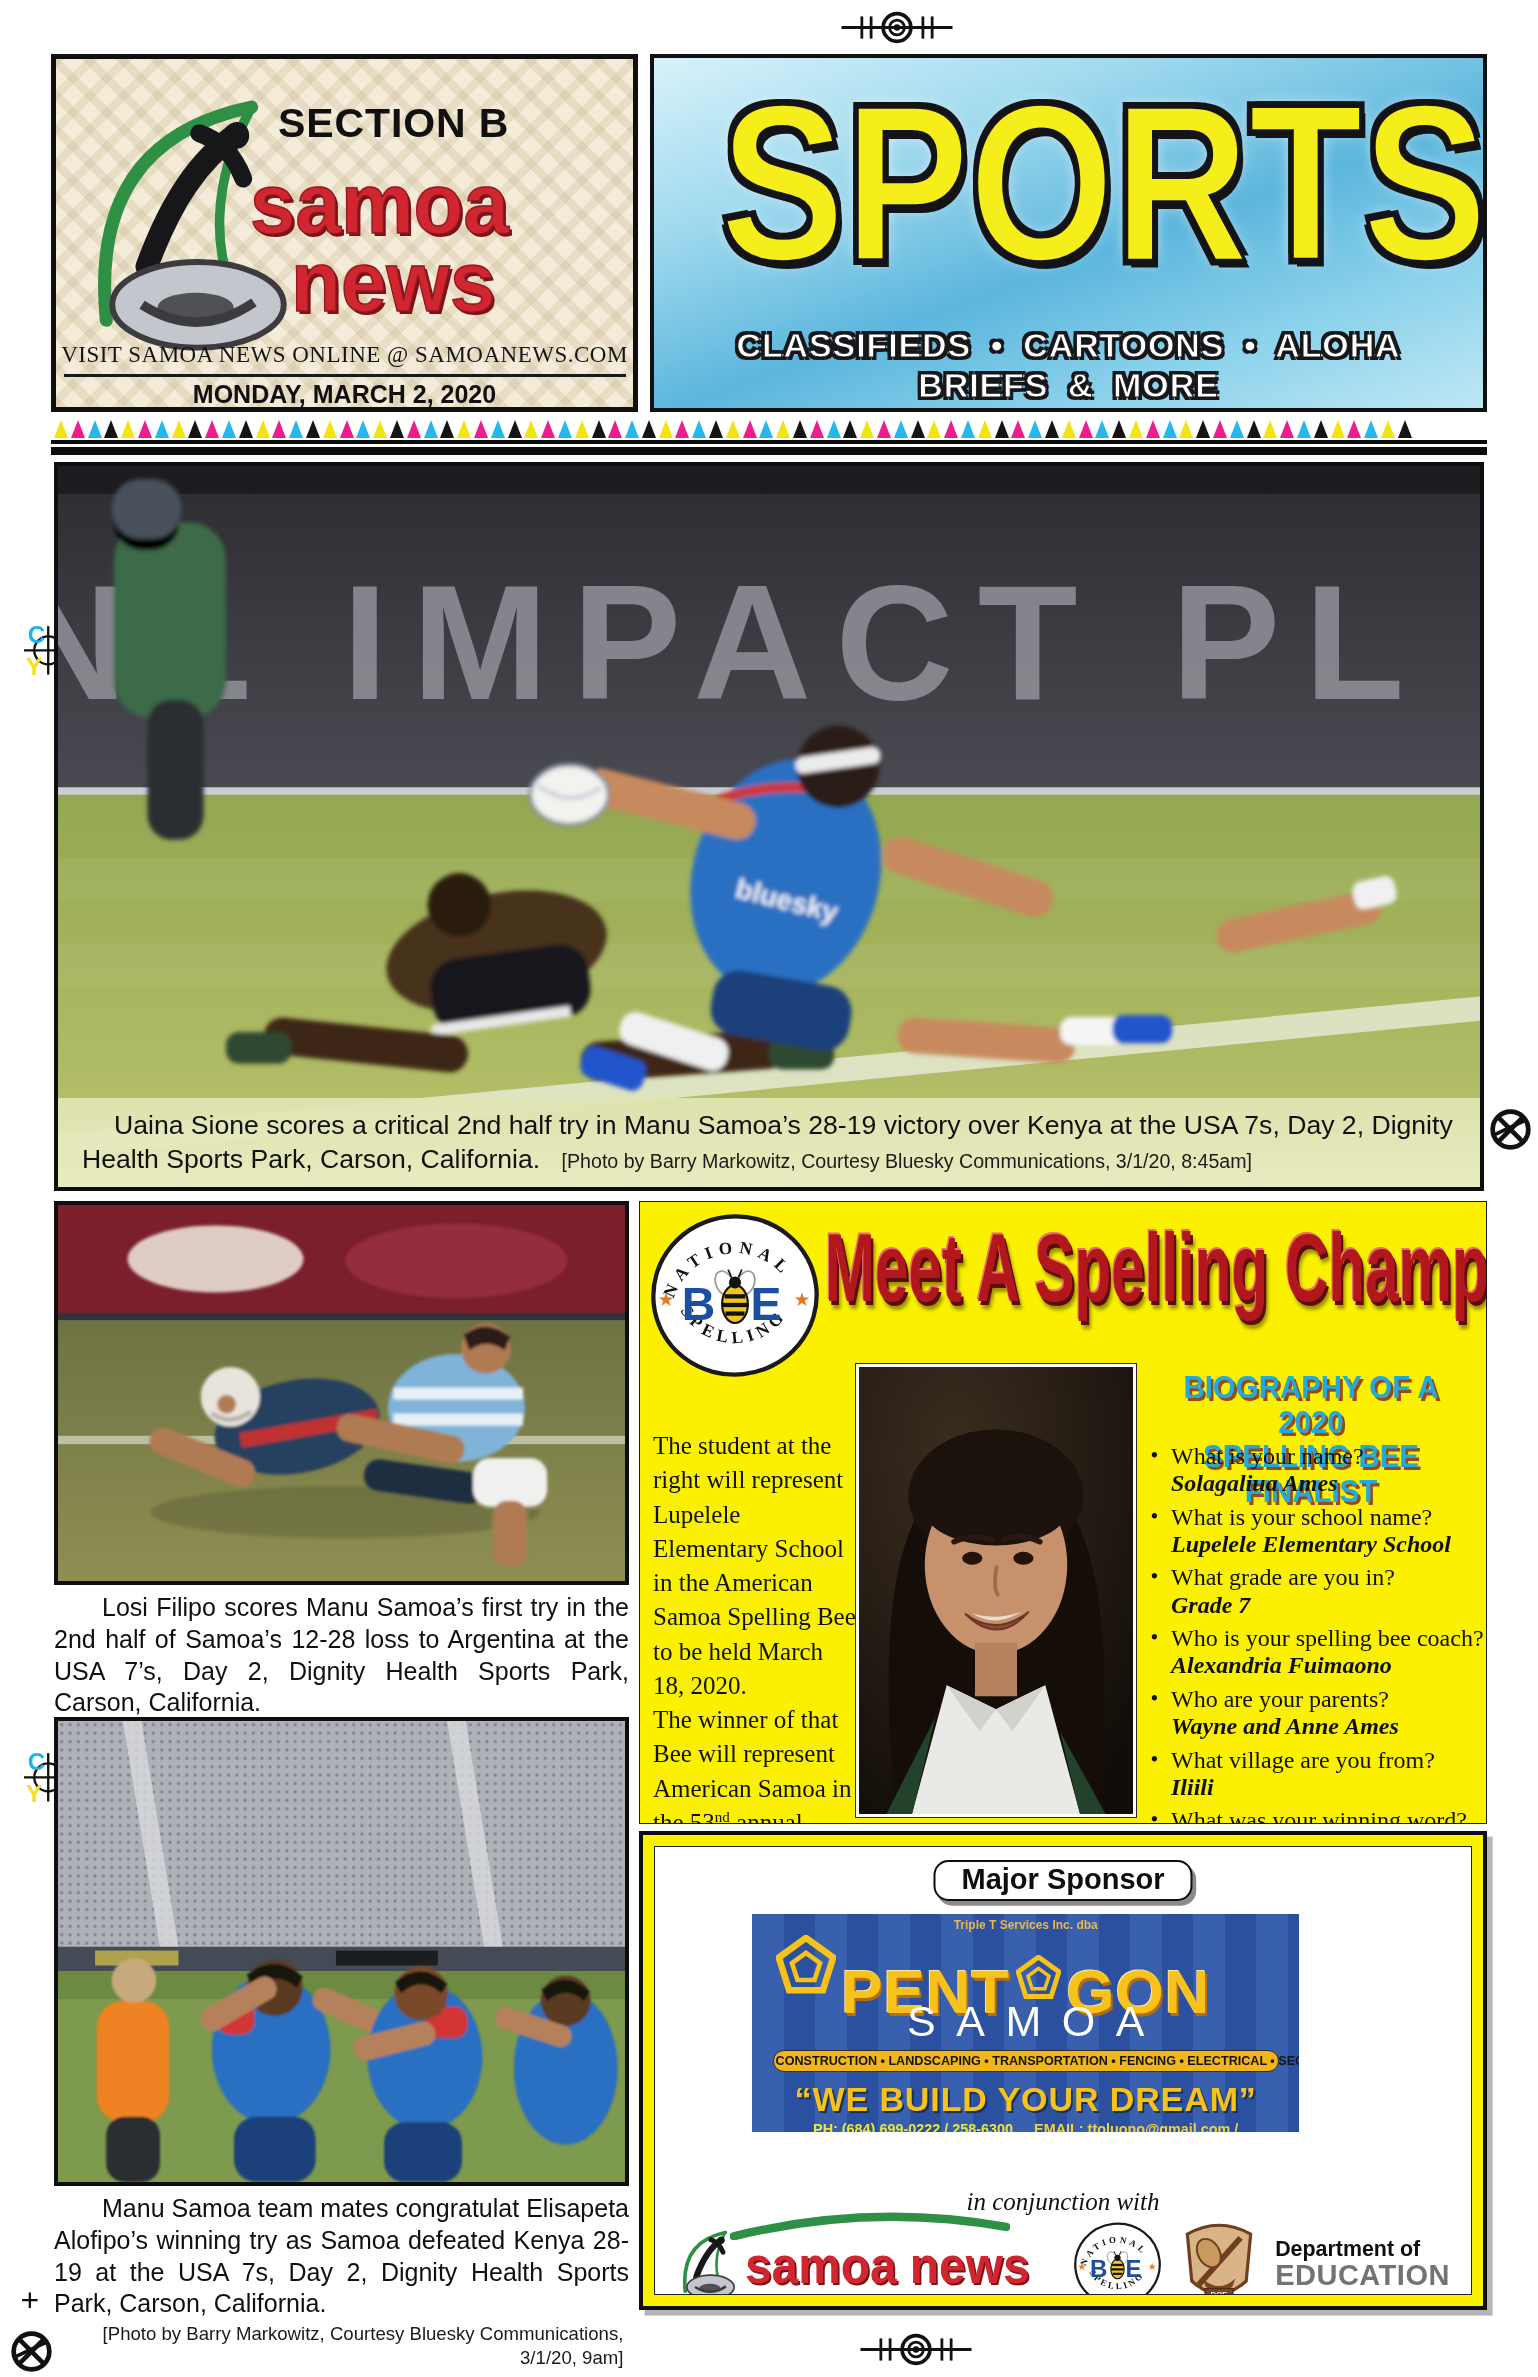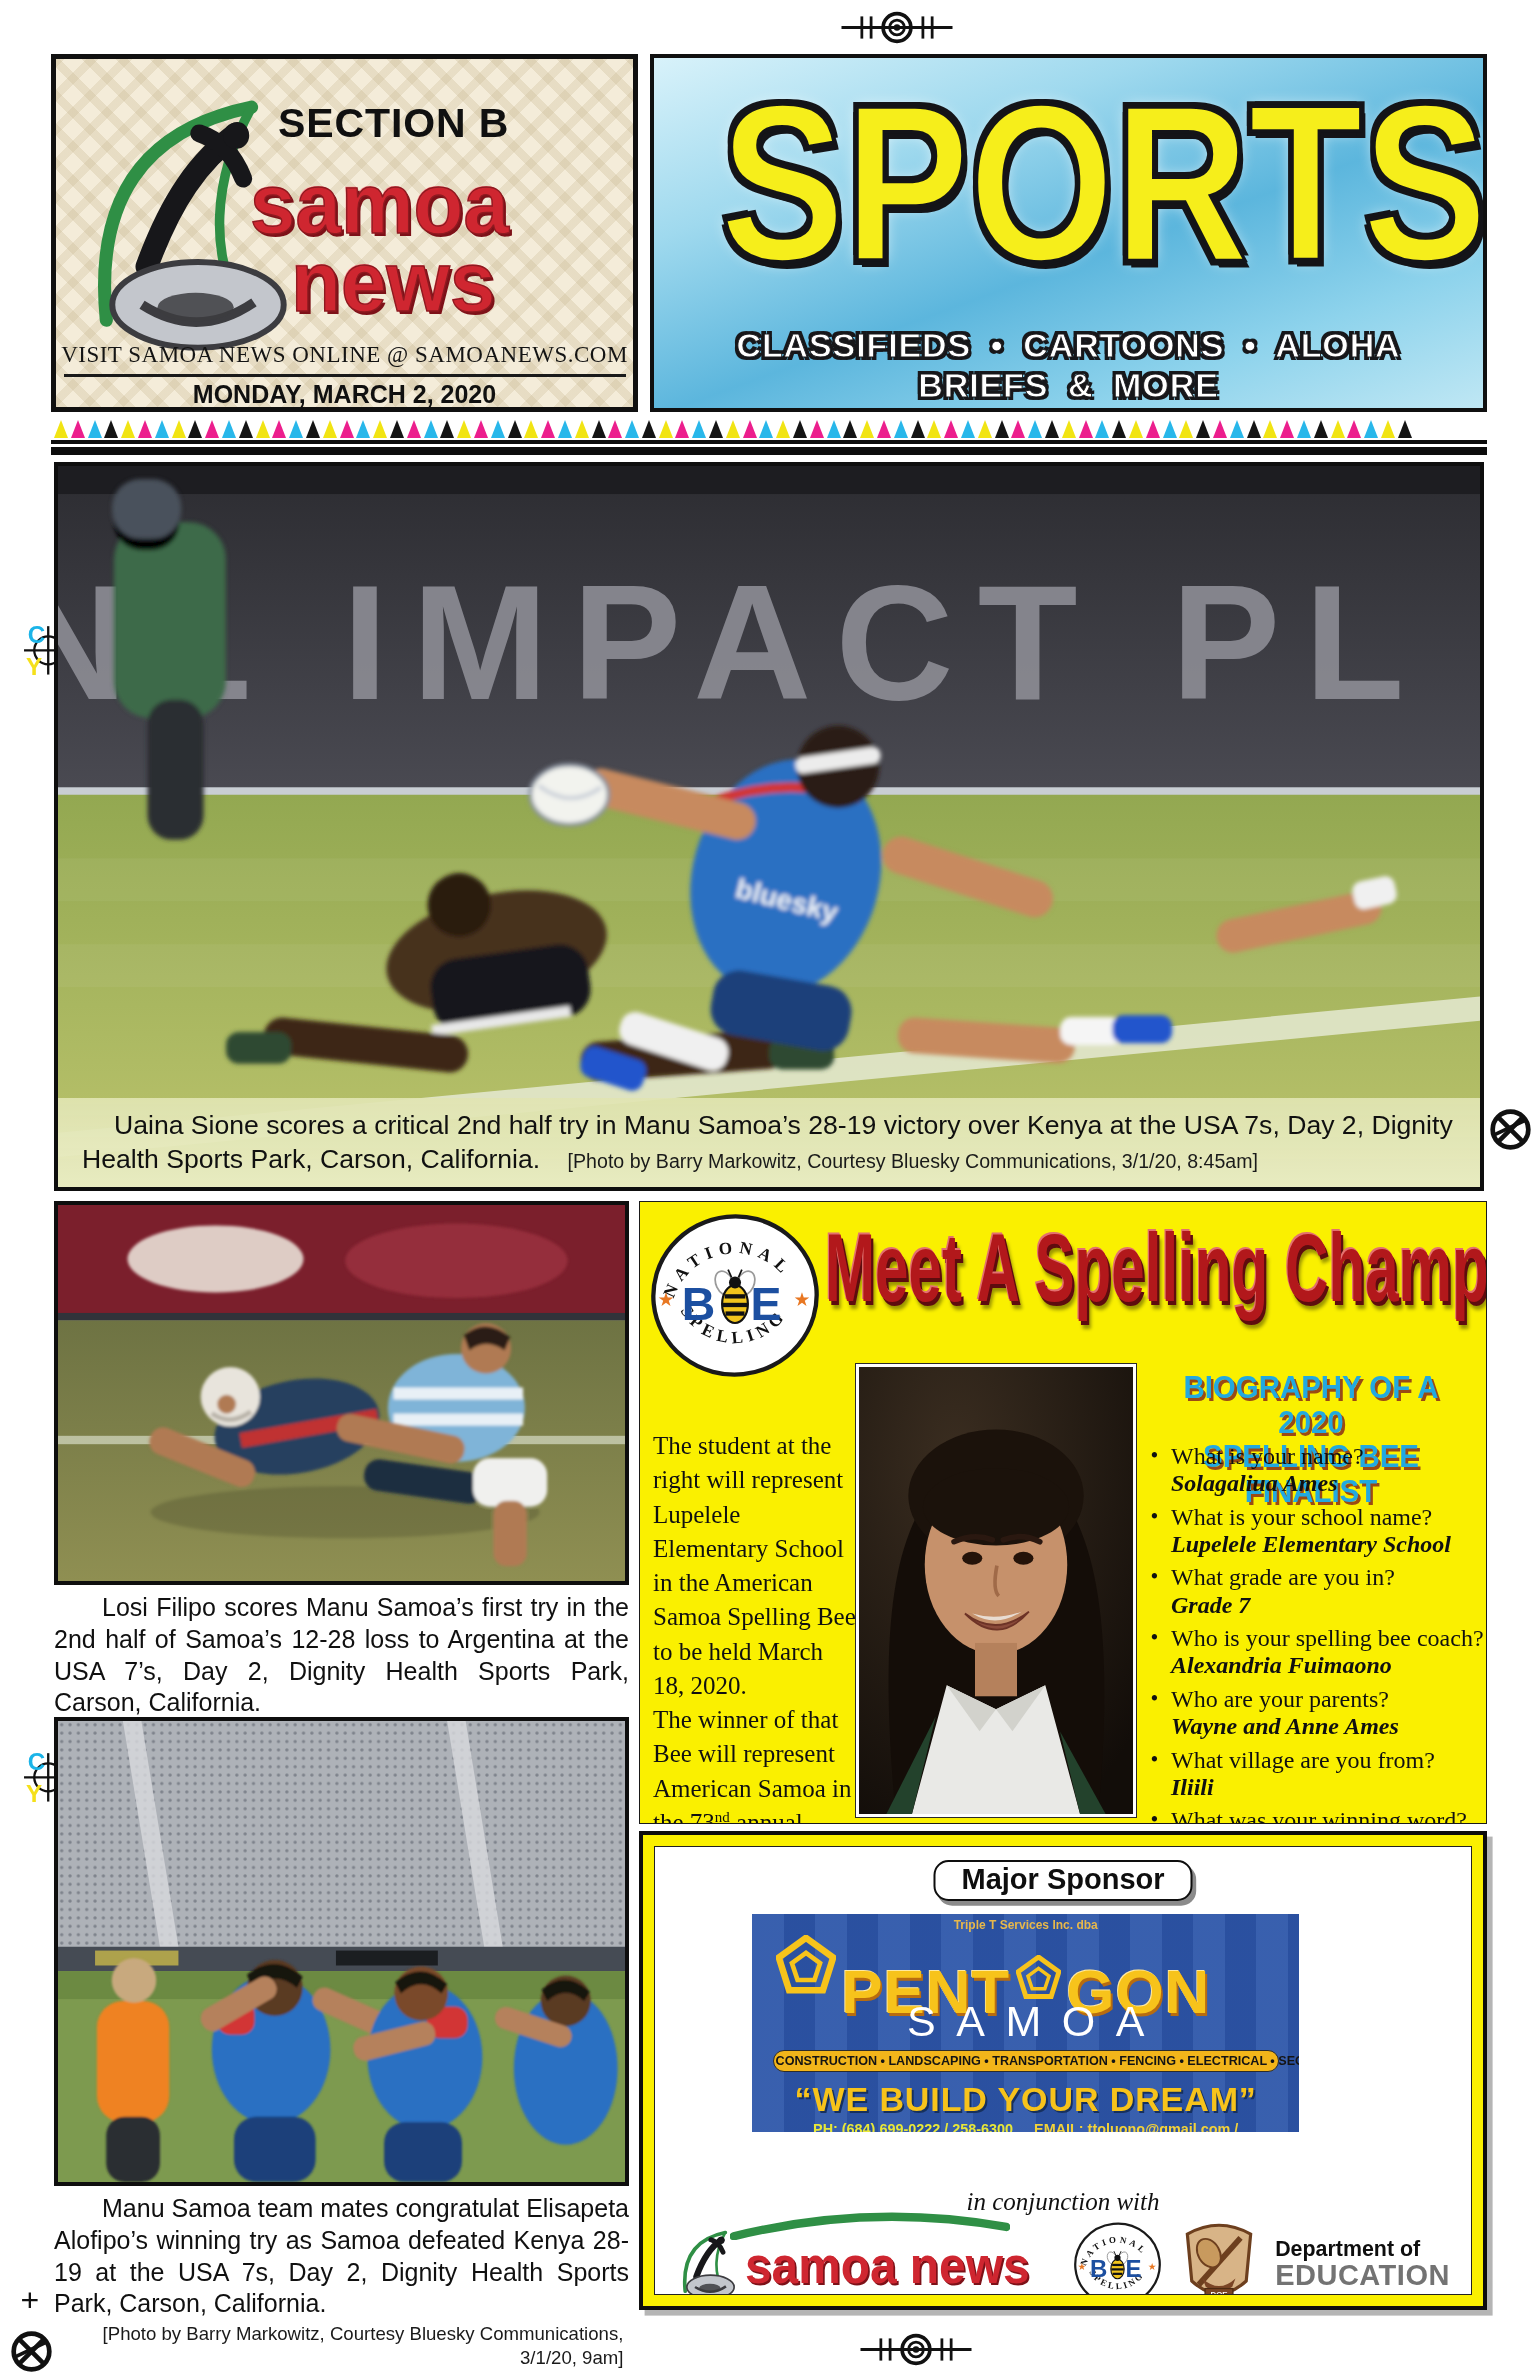--- a/index.html
+++ b/index.html
@@ -53,21 +53,21 @@
   .rule-b{position:absolute;left:51px;width:1436px;height:8.4px;background:#0c0c0c;}
 
   
   .photo-box{position:absolute;border:4.7px solid #0e0e0e;overflow:hidden;background:#777;}
   .photo-box svg{display:block;width:100%;height:100%;}
   #main-photo{left:54px;top:462px;width:1430px;height:729px;}
   .main-caption{position:absolute;left:0;right:0;bottom:0;padding:9.3px 24px 11.2px 24px;
     background:linear-gradient(rgba(224,228,178,.93),rgba(233,236,195,.96));
     font-size:26.6px;line-height:1.28;color:#101010;text-indent:32px;}
   .credit{font-size:19.6px;color:#1a1a1a;}
-  .main-caption .credit{margin-left:20px;text-indent:0;}
+  .main-caption .credit{margin-left:14px;text-indent:0;}
 
   #photo2{left:54px;top:1201px;width:575px;height:384px;}
   #photo3{left:54px;top:1717px;width:575px;height:469px;}
   .side-caption{position:absolute;left:54px;width:575px;font-size:25px;line-height:1.27;
     color:#101010;text-align:justify;text-indent:48px;}
   #caption2{top:1592px;} #caption3{top:2193px;}
   .credit-line{text-align:right;font-size:18.6px;padding-right:5.6px;text-indent:0;margin-top:1.9px;}
 
   
   #spelling-panel{position:absolute;left:639px;top:1201px;width:848px;height:623px;
@@ -504,21 +504,21 @@
     <svg class="bee-logo-big" width="172" height="175" viewBox="0 0 200 200" data-name="national-spelling-bee-logo">
         <use href="#bee-logo"></use>
       </svg>
     <div class="meet-title" data-name="spelling-headline">Meet A Spelling Champ!</div>
     <div class="bio-heading" data-name="biography-heading">
       <div data-name="biography-heading-line1">BIOGRAPHY OF A 2020</div>
       <div data-name="biography-heading-line2">SPELLING BEE FINALIST</div>
     </div>
     <div class="intro-text" data-name="spelling-intro-text">
       <p data-name="intro-paragraph-1">The student at the right will represent Lupelele Elementary School in the American Samoa Spelling Bee to be held March 18, 2020.</p>
-      <p data-name="intro-paragraph-2"><span>The winner of that Bee will represent American Samoa in the 73</span><sup style="font-size:15px">nd</sup><span> annual Scripps Howard Spelling Bee to be held in Washington, D.C.</span></p>
+      <p data-name="intro-paragraph-2"><span>The winner of that Bee will represent American Samoa in the 53</span><sup style="font-size:15px">nd</sup><span> annual Scripps Howard Spelling Bee to be held in Washington, D.C.</span></p>
     </div>
     <div id="girl-photo" data-name="spelling-finalist-portrait">
       <svg viewBox="0 0 300 486" preserveAspectRatio="none">
         <defs>
           <radialGradient id="bgG" cx="35%" cy="20%" r="90%">
             <stop offset="0" stop-color="#3a2d20"></stop>
               <stop offset="1" stop-color="#120d09"></stop>
           </radialGradient>
         </defs>
         <rect width="300" height="486" fill="url(#bgG)"></rect>

